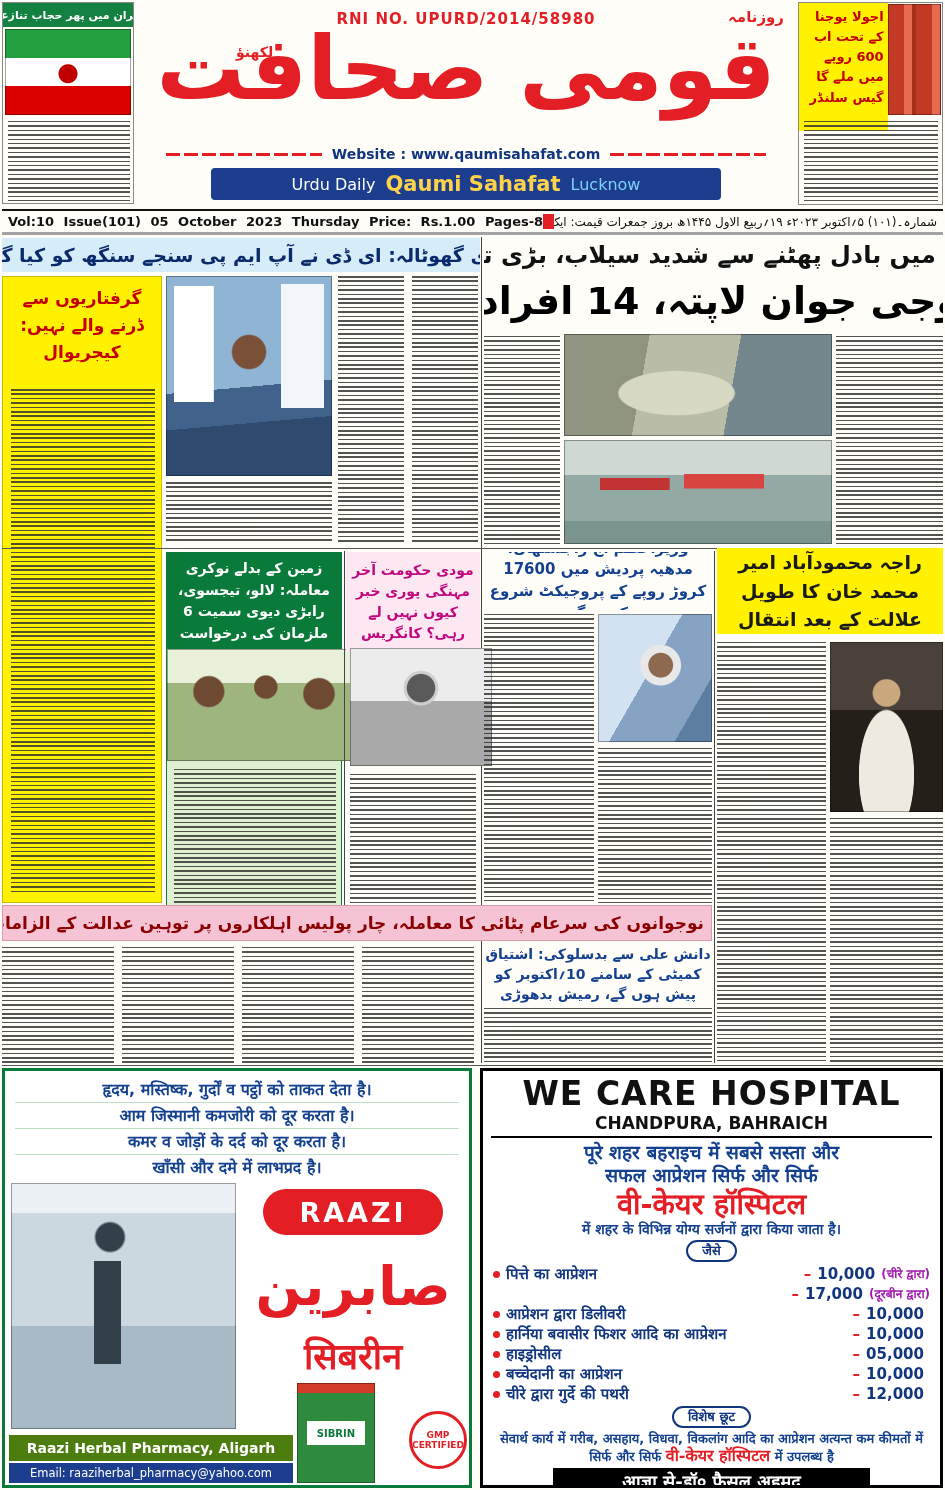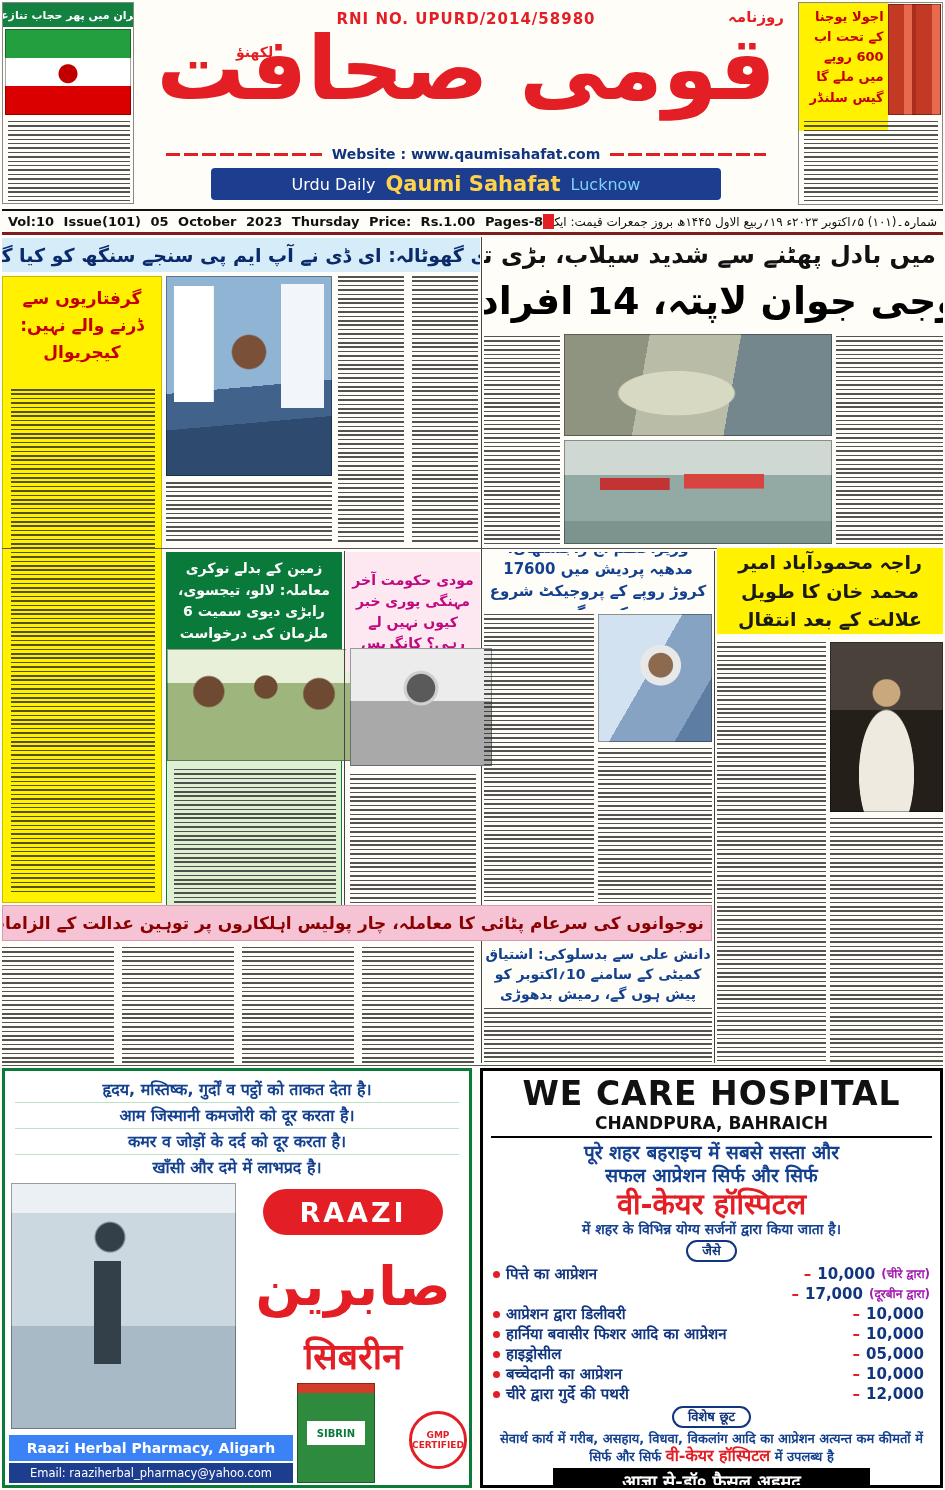--- a/index.html
+++ b/index.html
@@ -86,21 +86,21 @@
       <span style="color:#7dd3fc;font-size:16px;">Lucknow</span>
     </div>
   </div>
 
   <div class="abs" style="left:798px;top:2px;width:145px;height:203px;border:1px solid #888;">
     <div class="abs ur" style="left:0;top:0;width:62%;height:128px;background:#fff100;color:#c40000;font-weight:bold;font-size:13px;line-height:1.55;padding:4px 4px;overflow:hidden;">اجولا یوجنا کے تحت اب 600 روپے میں ملے گا گیس سلنڈر</div>
     <div class="abs photo ph-cyl" style="right:1px;top:1px;width:37%;height:111px;"></div>
     <div class="abs sim" style="left:5px;top:118px;width:134px;height:80px;"></div>
   </div>
 
-  <div class="abs" style="left:2px;top:209px;width:941px;height:26px;border-top:2px solid #111;border-bottom:3px solid #7f1d1d;display:flex;align-items:center;justify-content:space-between;padding:0 6px;">
+  <div class="abs" style="left:2px;top:209px;width:941px;height:26px;border-top:2px solid #111;border-bottom:3px solid #a3a3a3;display:flex;align-items:center;justify-content:space-between;padding:0 6px;">
     <span style="font-weight:bold;font-size:13px;white-space:nowrap;word-spacing:5px;">Vol:10    Issue(101)   05  October  2023   Thursday    Price: Rs.1.00    Pages-8</span>
     <span style="width:15px;height:15px;background:#e31e24;display:inline-block;"></span>
     <span class="ur" style="font-size:12px;white-space:nowrap;overflow:hidden;">شمارہ۔(۱۰۱)  ۵؍اکتوبر ۲۰۲۳ء  ۱۹؍ربیع الاول ۱۴۴۵ھ بروز جمعرات  قیمت: ایک روپیہ  صفحات: ۸  صبح ایڈیشن</span>
   </div>
 
   <div class="abs ur ctr" style="left:2px;top:238px;width:478px;height:34px;background:#d6ecf8;color:#0b2a6b;font-weight:bold;font-size:19px;white-space:nowrap;overflow:hidden;">آبکاری گھوٹالہ: ای ڈی نے آپ ایم پی سنجے سنگھ کو کیا گرفتار</div>
 
   <div class="abs" style="left:2px;top:276px;width:160px;height:627px;background:#fff100;border:1px solid #c9b900;">
     <div class="ur" style="color:#c40000;font-weight:bold;font-size:17px;line-height:1.6;text-align:center;padding:8px 6px 4px 6px;">گرفتاریوں سے ڈرنے والے نہیں: کیجریوال</div>
     <div class="sim" style="position:absolute;left:8px;top:112px;width:144px;height:505px;"></div>
@@ -124,21 +124,21 @@
   <div class="abs rule-h" style="left:2px;top:548px;width:941px;"></div>
 
   <div class="abs" style="left:166px;top:552px;width:176px;height:377px;background:#dff0d2;border:1px solid #0a7a3a;">
     <div class="ur" style="background:#0a7a3a;color:#fff;font-weight:bold;font-size:14px;line-height:1.55;text-align:center;padding:5px 5px;height:86px;overflow:hidden;">زمین کے بدلے نوکری معاملہ: لالو، تیجسوی، رابڑی دیوی سمیت 6 ملزمان کی درخواست ضمانت منظور</div>
     <div class="photo ph-lalu" style="position:absolute;left:0;top:96px;width:100%;height:112px;"></div>
     <div class="sim" style="position:absolute;left:7px;top:216px;width:162px;height:154px;"></div>
   </div>
 
   <div class="abs rule-v" style="left:344px;top:551px;height:378px;"></div>
   <div class="abs" style="left:346px;top:552px;width:134px;height:377px;">
-    <div class="ur" style="background:#fde7f1;color:#c0087f;font-weight:bold;font-size:14px;line-height:1.5;text-align:center;padding:18px 3px;height:84px;overflow:hidden;">مودی حکومت آخر مہنگی پوری خبر کیوں نہیں لے رہی؟ کانگریس</div>
+    <div class="ur" style="background:#fde7f1;color:#c0087f;font-weight:bold;font-size:14px;line-height:1.5;text-align:center;padding:8px 3px;height:84px;overflow:hidden;">مودی حکومت آخر مہنگی پوری خبر کیوں نہیں لے رہی؟ کانگریس</div>
     <div class="photo ph-jairam" style="position:absolute;left:4px;top:96px;width:126px;height:118px;"></div>
     <div class="sim" style="position:absolute;left:4px;top:222px;width:126px;height:148px;"></div>
   </div>
 
   <div class="abs ur ctr" style="left:484px;top:552px;width:228px;height:58px;color:#14418f;font-weight:bold;font-size:15px;line-height:1.45;overflow:hidden;">وزیراعظم آج راجستھان، مدھیہ پردیش میں 17600 کروڑ روپے کے پروجیکٹ شروع کریں گے</div>
   <div class="abs photo ph-modi" style="left:598px;top:614px;width:114px;height:128px;"></div>
   <div class="abs sim" style="left:484px;top:614px;width:110px;height:289px;"></div>
   <div class="abs sim" style="left:598px;top:748px;width:114px;height:155px;"></div>
 
   <div class="abs rule-v" style="left:714px;top:551px;height:512px;"></div>
@@ -167,21 +167,21 @@
       <div style="color:#14418f;font-weight:bold;font-size:16px;line-height:25px;text-align:center;">खाँसी और दमे में लाभप्रद है।</div>
     </div>
     <div class="abs photo ph-jogger" style="left:6px;top:112px;width:225px;height:246px;"></div>
     <div class="abs ctr" style="left:258px;top:118px;width:180px;height:46px;background:#e31e24;color:#fff;border-radius:24px;font-weight:bold;font-size:27px;letter-spacing:3px;">RAAZI</div>
     <div class="abs ur ctr" style="left:240px;top:172px;width:216px;height:86px;color:#e31e24;font-weight:bold;font-size:54px;">صابرین</div>
     <div class="abs ctr" style="left:240px;top:262px;width:216px;height:44px;color:#e31e24;font-weight:bold;font-size:36px;">सिबरीन</div>
     <div class="abs photo ph-pack" style="left:292px;top:312px;width:78px;height:100px;">
       <div class="ctr" style="position:absolute;left:10px;top:38px;width:58px;height:24px;background:#fff;color:#0a7a3a;font-weight:bold;font-size:10px;">SIBRIN</div>
     </div>
     <div class="abs ctr" style="left:404px;top:340px;width:58px;height:58px;border:3px solid #e31e24;border-radius:50%;color:#e31e24;font-weight:bold;font-size:9px;text-align:center;padding:2px;">GMP CERTIFIED</div>
-    <div class="abs ctr" style="left:4px;top:364px;width:284px;height:26px;background:#3b82f6;color:#fff;font-weight:bold;font-size:14px;white-space:nowrap;">Raazi Herbal Pharmacy, Aligarh</div>
+    <div class="abs ctr" style="left:4px;top:364px;width:284px;height:26px;background:#4d7c0f;color:#fff;font-weight:bold;font-size:14px;white-space:nowrap;">Raazi Herbal Pharmacy, Aligarh</div>
     <div class="abs ctr" style="left:4px;top:392px;width:284px;height:20px;background:#1d3d8f;color:#fff;font-size:11.5px;white-space:nowrap;">Email: raaziherbal_pharmacy@yahoo.com</div>
   </div>
 
   <div class="abs" style="left:480px;top:1068px;width:463px;height:420px;border:3px solid #000;background:#fff;overflow:hidden;">
     <div style="text-align:center;font-weight:bold;font-size:33px;letter-spacing:1px;line-height:38px;margin-top:4px;">WE CARE HOSPITAL</div>
     <div style="text-align:center;font-weight:bold;font-size:17px;line-height:20px;">CHANDPURA, BAHRAICH</div>
     <div style="height:2px;background:#000;margin:3px 8px;"></div>
     <div style="text-align:center;color:#14418f;font-weight:bold;font-size:19px;line-height:23px;">पूरे शहर बहराइच में सबसे सस्ता और</div>
     <div style="text-align:center;color:#14418f;font-weight:bold;font-size:19px;line-height:23px;">सफल आप्रेशन सिर्फ और सिर्फ</div>
     <div style="text-align:center;color:#e31e24;font-weight:bold;font-size:29px;line-height:34px;">वी-केयर हॉस्पिटल</div>

